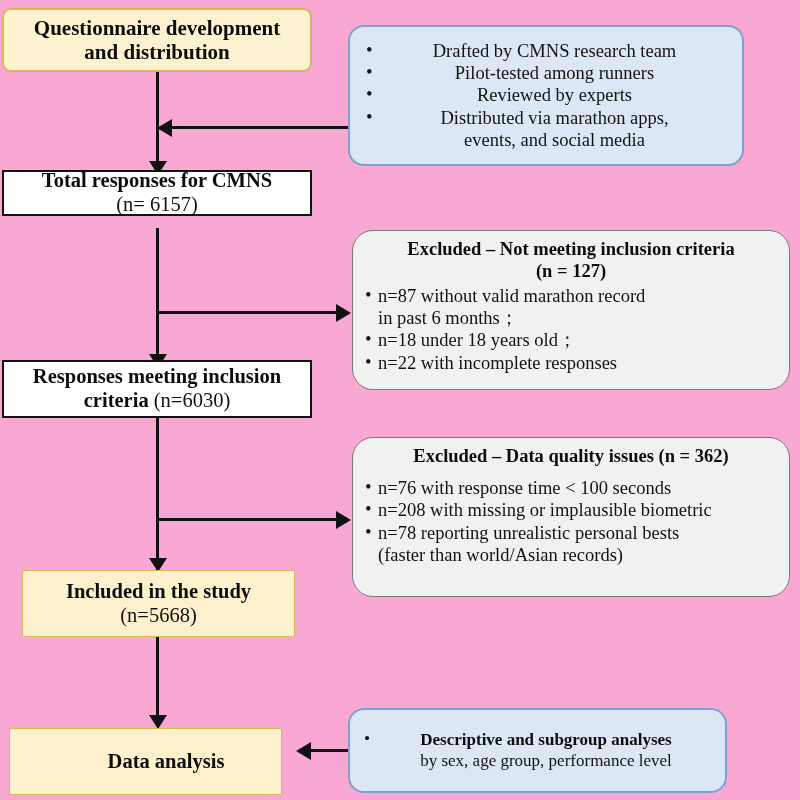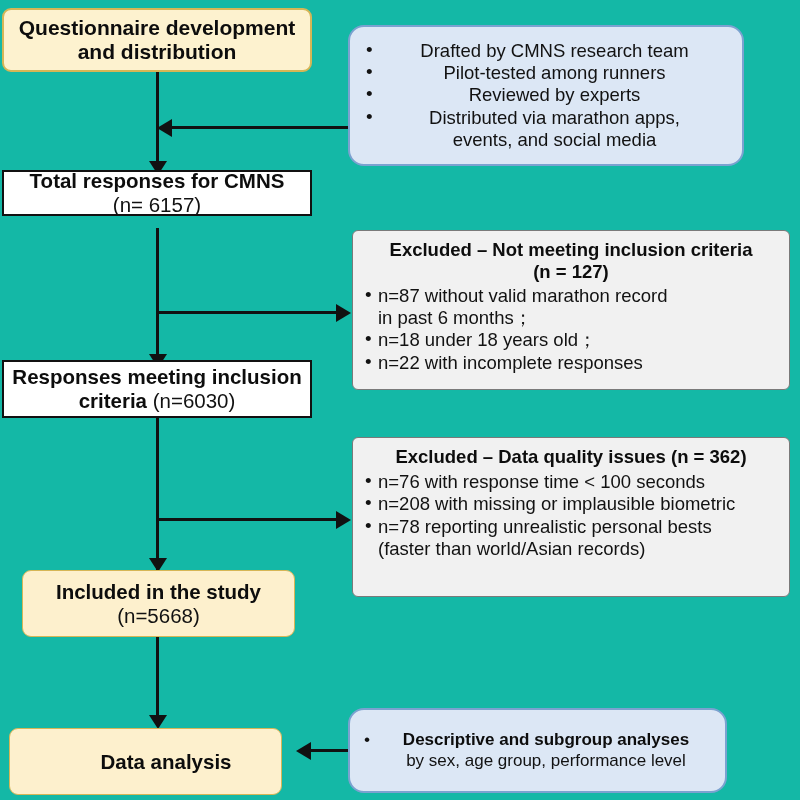--- a/index.html
+++ b/index.html
@@ -8,63 +8,64 @@
     background: #ffffff;
   }
   body {
     font-family: "Liberation Sans", sans-serif;
     -webkit-font-smoothing: antialiased;
   }
   #canvas {
     position: relative;
     width: 800px;
     height: 800px;
-    background: #14b8a6;
+    background: #f9a8d4;
     overflow: hidden;
+    font-family: Liberation Serif, serif;
   }
   .node {
     position: absolute;
     box-sizing: border-box;
     display: flex;
     flex-direction: column;
     align-items: center;
     justify-content: center;
     text-align: center;
   }
   
   .box-yellow-round {
     background: #fdf2cf;
     border: 2px solid #d6b656;
     border-radius: 9px;
   }
   .box-yellow-sq {
     background: #fdf0cd;
     border: 1.5px solid #d6b656;
-    border-radius: 9px;
+    border-radius: 2px;
   }
   
   .box-white {
     background: #ffffff;
     border: 2.5px solid #111111;
     border-radius: 0;
   }
   
   .box-blue {
     background: #dce7f5;
     border: 2px solid #7ba2d0;
     border-radius: 16px;
     align-items: flex-start;
     justify-content: center;
     text-align: center;
   }
   
   .box-gray {
     background: #f1f1f1;
     border: 1.5px solid #7a7a7a;
-    border-radius: 6px;
+    border-radius: 21px;
     align-items: center;
     justify-content: flex-start;
     text-align: left;
   }
 
   .ttl {
     font-weight: bold;
     color: #0d0d0d;
     line-height: 1.16;
   }
@@ -201,21 +202,21 @@
 
   <div class="node box-white" style="left:2px; top:360px; width:310px; height:58px; font-size:20.5px;">
     <div class="ttl">Responses meeting inclusion</div>
     <div>
       <span class="ttl">criteria </span><span class="sub">(n=6030)</span>
     </div>
   </div>
 
   <div class="node box-gray" style="left:352px; top:437px; width:438px; height:160px; padding:8px 10px 8px 10px; font-size:18.5px;">
     <div class="ttl-c">Excluded – Data quality issues (n = 362)</div>
-    <ul class="blist" style="margin-top:3px;">
+    <ul class="blist" style="margin-top:9px;">
       <li>n=76 with response time &lt; 100 seconds</li>
       <li>n=208 with missing or implausible biometric</li>
       <li>n=78 reporting unrealistic personal bests</li>
       <li class="cont">(faster than world/Asian records)</li>
     </ul>
   </div>
 
   <div class="node box-yellow-sq" style="left:22px; top:570px; width:273px; height:67px; font-size:20.5px;">
     <div class="ttl">Included in the study</div>
     <div class="sub">(n=5668)</div>

